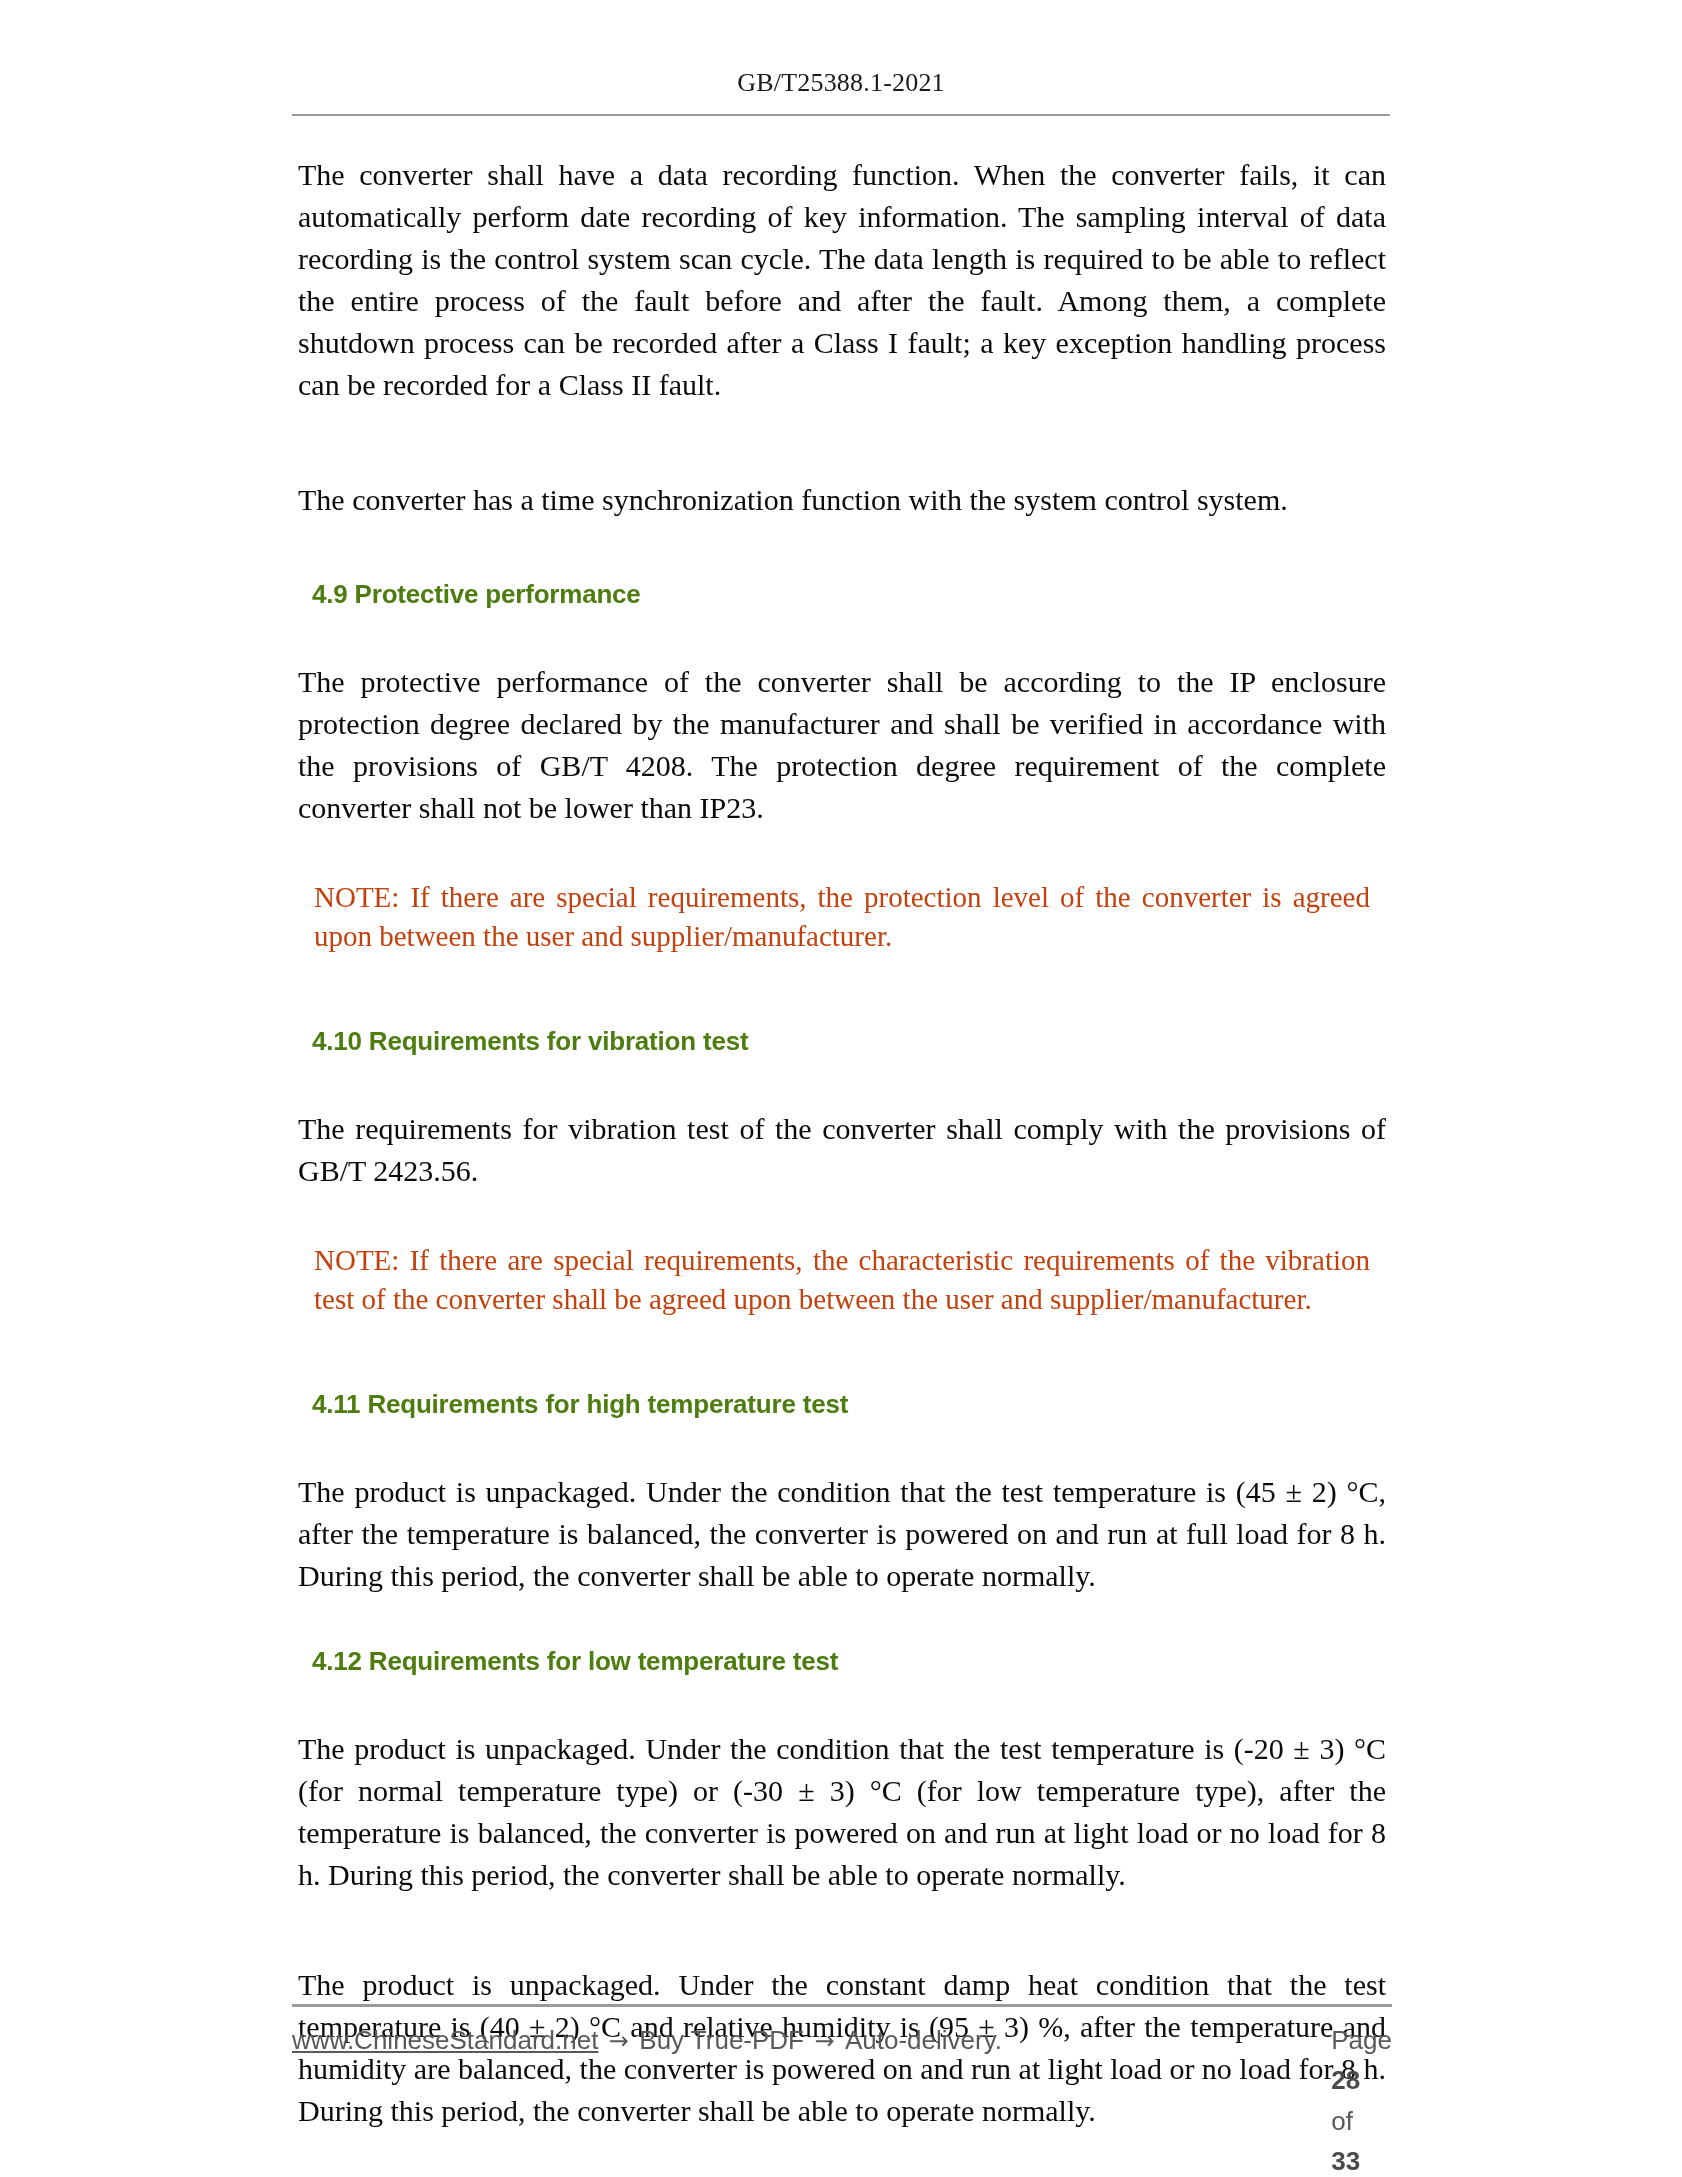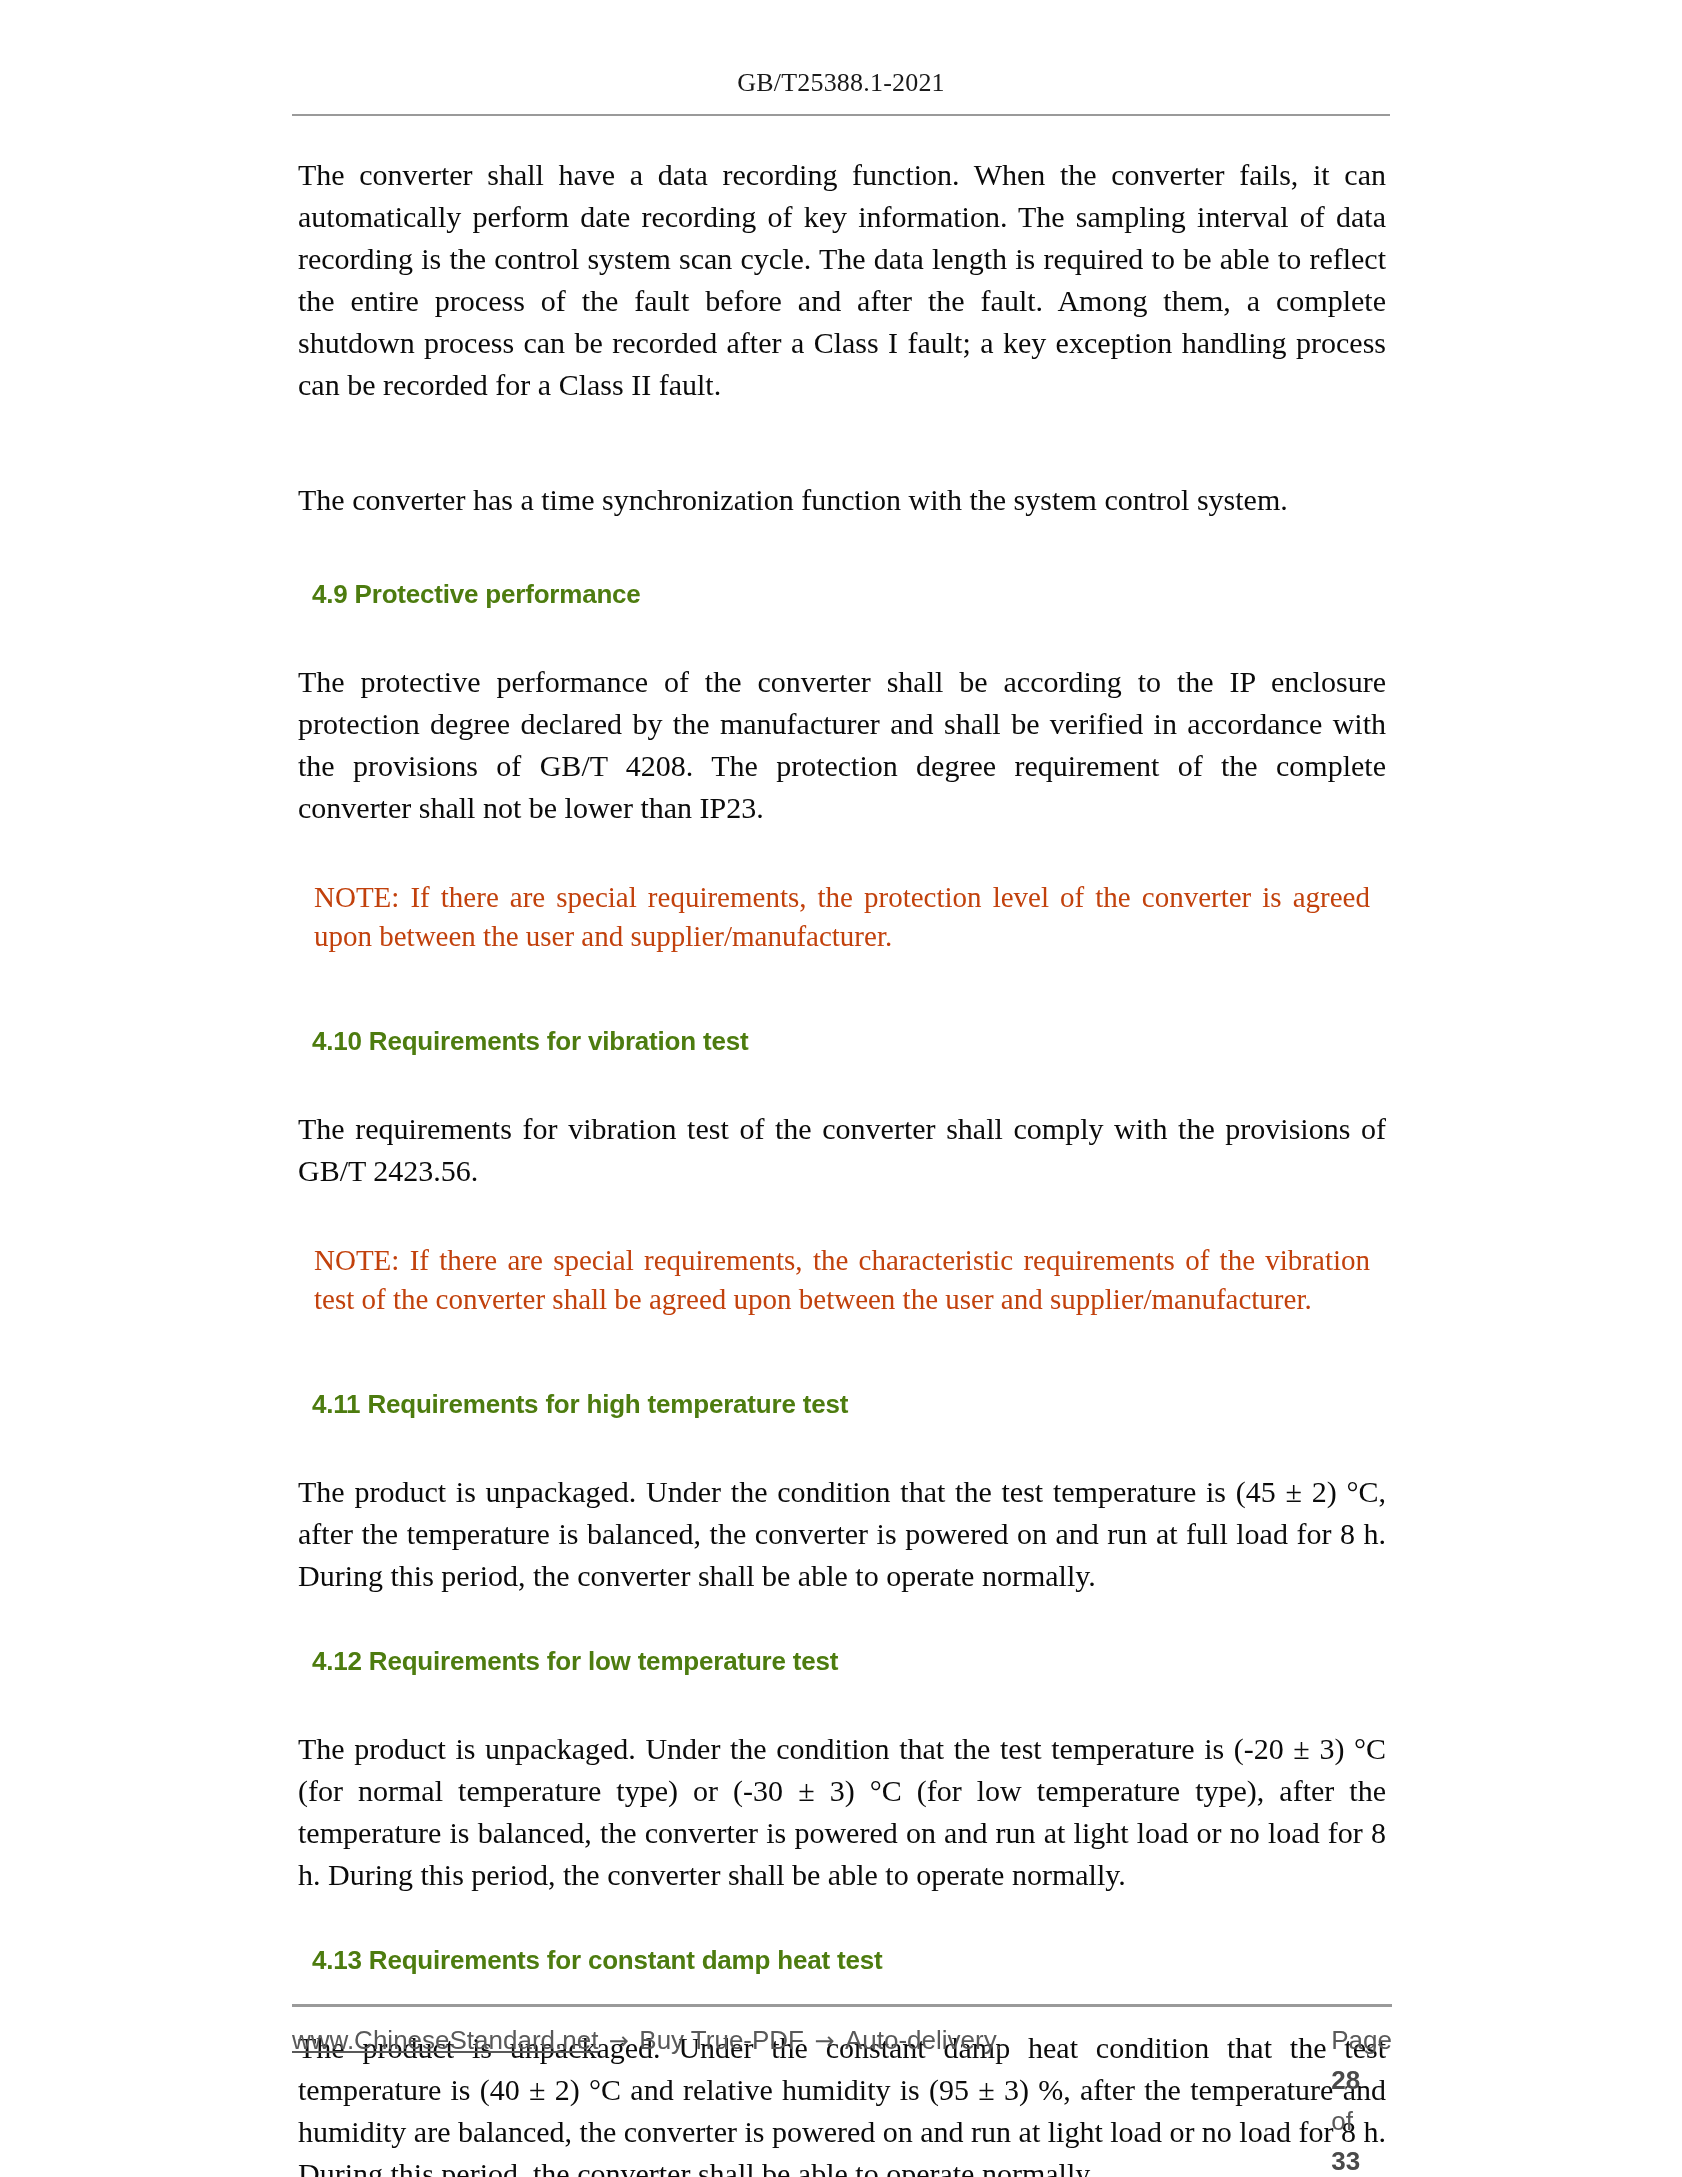--- a/index.html
+++ b/index.html
@@ -182,21 +182,20 @@
     <h2 class="heading-sans">4.11 Requirements for high temperature test</h2>
     <div class="sp-40"></div>
     <p class="body-text">The product is unpackaged. Under the condition that the test temperature is (45 ± 2) °C, after the temperature is balanced, the converter is powered on and run at full load for 8 h. During this period, the converter shall be able to operate normally.</p>
 
     <div class="sp-38"></div>
     <h2 class="heading-sans">4.12 Requirements for low temperature test</h2>
     <div class="sp-40"></div>
     <p class="body-text">The product is unpackaged. Under the condition that the test temperature is (-20 ± 3) °C (for normal temperature type) or (-30 ± 3) °C (for low temperature type), after the temperature is balanced, the converter is powered on and run at light load or no load for 8 h. During this period, the converter shall be able to operate normally.</p>
 
     <div class="sp-38"></div>
-    <h2 class="heading-sans">4.13 Requirements for constant damp heat test</h2>
     <div class="sp-40"></div>
     <p class="body-text">The product is unpackaged. Under the constant damp heat condition that the test temperature is (40 ± 2) °C and relative humidity is (95 ± 3) %, after the temperature and humidity are balanced, the converter is powered on and run at light load or no load for 8 h. During this period, the converter shall be able to operate normally.</p>
 
   </div>
 
   <div class="footer">
     <div class="footer-rule"></div>
     <div class="footer-row">
       <div class="footer-left">
         <span class="footer-link">www.ChineseStandard.net</span>

